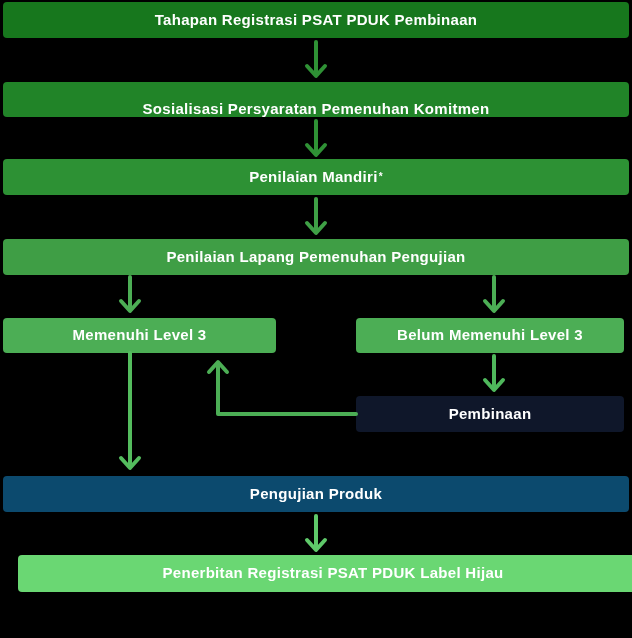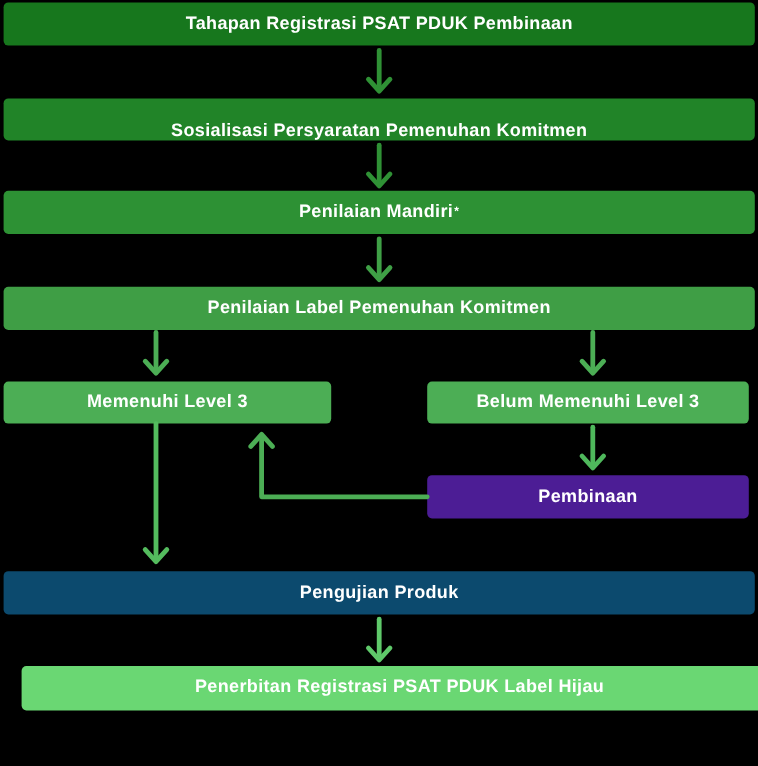--- a/index.html
+++ b/index.html
@@ -70,32 +70,32 @@
   <div class="node" id="n-sosialisasi" style="background-color: rgb(33, 132, 40);">
     <span>Sosialisasi Persyaratan Pemenuhan Komitmen</span>
   </div>
 
   <div class="node" id="n-mandiri" style="background-color: rgb(45, 145, 52);">
     <span>Penilaian Mandiri</span>
       <span class="sup">*</span>
   </div>
 
   <div class="node" id="n-lapang" style="background-color: rgb(63, 158, 69);">
-    <span>Penilaian Label Pemenuhan Komitmen</span>
+    <span>Penilaian Lapang Pemenuhan Pengujian</span>
   </div>
 
   <div class="node" id="n-memenuhi" style="background-color: rgb(76, 174, 85); justify-content: center;">
     <span>Memenuhi Level 3</span>
   </div>
 
   <div class="node" id="n-belum" style="background-color: rgb(76, 174, 85);">
     <span>Belum Memenuhi Level 3</span>
   </div>
 
-  <div class="node" id="n-pembinaan" style="background-color: #4c1d95;">
+  <div class="node" id="n-pembinaan" style="background-color: #0f172a;">
     <span>Pembinaan</span>
   </div>
 
   <div class="node" id="n-pengujian" style="background-color: #0c4a6e;">
     <span>Pengujian Produk</span>
   </div>
 
   <div class="node" id="n-penerbitan" style="background-color: rgb(106, 215, 115);">
     <span>Penerbitan Registrasi PSAT PDUK Label Hijau</span>
   </div>

